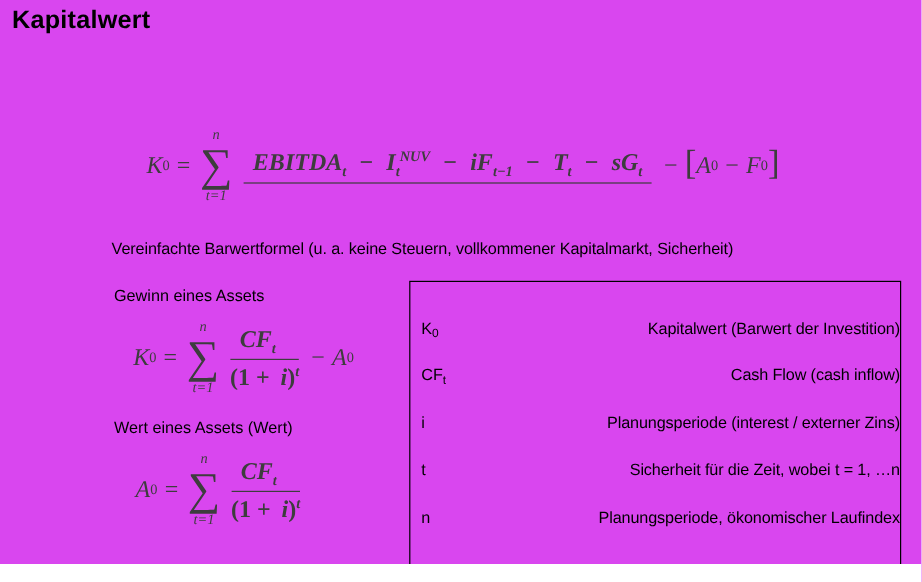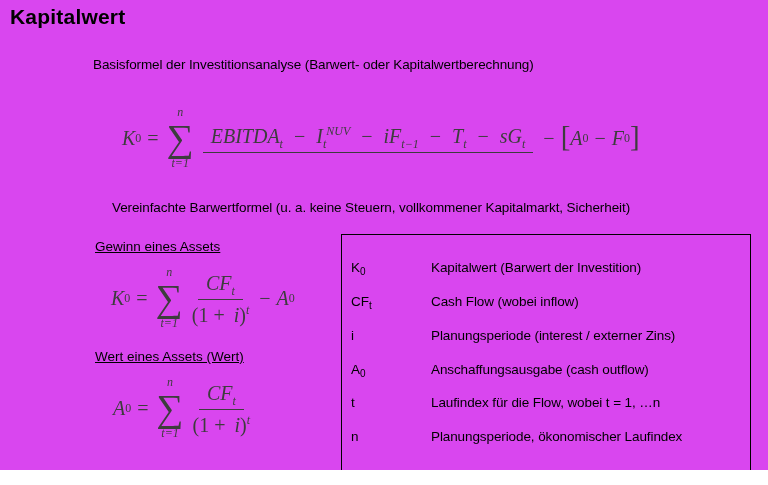--- a/index.html
+++ b/index.html
@@ -21,25 +21,24 @@
     font-weight: bold;
     letter-spacing: 0.2px;
   }
   .subtitle {
     position: absolute;
     font-size: 13.5px;
     letter-spacing: -0.1px;
     white-space: nowrap;
   }
   .subtitle.basis { left: 93px; top: 57px; }
-  .subtitle.simplified { left: 93px; top: 200px; margin-left: 19px; }
+  .subtitle.simplified { left: 93px; top: 200px; }
   .subheading {
     position: absolute;
     font-size: 13.5px;
-    text-decoration: underline;
     white-space: nowrap;
   }
   .subheading.gewinn { left: 95px; top: 239px; }
   .subheading.preis { left: 95px; top: 349px; }
 
   
   .formula {
     position: absolute;
     display: flex;
     align-items: center;
@@ -71,22 +70,22 @@
     align-items: center;
     margin: 0 5px 0 2px;
     line-height: 1;
   }
   .sum .lim { font-size: 12px; font-style: italic; line-height: 1.1; }
   .sigma { font-size: 38px; font-style: normal; line-height: 38px; }
 
   .frac {
     display: inline-flex;
     flex-direction: column;
-    align-items: center;
     margin: 0 4px;
+    font-weight: bold;
   }
   .frac .num {
     padding: 2px 8px 5px;
     border-bottom: 1.2px solid #3d3d3d;
     line-height: 1.1;
   }
   .frac .den { padding-top: 4px; line-height: 1.1; }
 
   .bigbr {
     font-style: normal;
@@ -113,30 +112,29 @@
     align-items: baseline;
     font-size: 13.5px;
     line-height: 1;
   }
   .legend-sym {
     width: 80px;
     margin-left: 9px;
     flex: 0 0 auto;
   }
   .legend-sym sub { font-size: 10px; vertical-align: -3px; line-height: 0; }
-  .legend-desc { flex: 1; white-space: nowrap; letter-spacing: -0.1px; }
+  .legend-desc { flex: 1; white-space: nowrap; letter-spacing: -0.1px; text-align: right; }
 </style>
 </head>
 <body>
 
 <div class="page">
 
   <div class="title">Kapitalwert</div>
 
-  <div class="subtitle basis">Basisformel der Investitionsanalyse (Barwert- oder Kapitalwertberechnung)</div>
 
   <div class="formula formula-main">
     <span class="v">K</span>
       <sub class="rm">0</sub>
     <span class="op">=</span>
     <span class="sum">
       <span class="lim">n</span>
       <span class="sigma">∑</span>
       <span class="lim">t=1</span>
     </span>
@@ -212,33 +210,29 @@
     </span>
   </div>
 
   <div class="legend">
     <div class="legend-row">
       <span class="legend-sym"><span>K</span><sub>0</sub></span>
       <span class="legend-desc">Kapitalwert (Barwert der Investition)</span>
     </div>
     <div class="legend-row">
       <span class="legend-sym"><span>CF</span><sub>t</sub></span>
-      <span class="legend-desc">Cash Flow (wobei inflow)</span>
+      <span class="legend-desc">Cash Flow (cash inflow)</span>
     </div>
     <div class="legend-row">
       <span class="legend-sym"><span>i</span><sub></sub></span>
       <span class="legend-desc">Planungsperiode (interest / externer Zins)</span>
     </div>
     <div class="legend-row">
-      <span class="legend-sym"><span>A</span><sub>0</sub></span>
-      <span class="legend-desc">Anschaffungsausgabe (cash outflow)</span>
-    </div>
-    <div class="legend-row">
       <span class="legend-sym"><span>t</span><sub></sub></span>
-      <span class="legend-desc">Laufindex für die Flow, wobei t = 1, …n</span>
+      <span class="legend-desc">Sicherheit für die Zeit, wobei t = 1, …n</span>
     </div>
     <div class="legend-row">
       <span class="legend-sym"><span>n</span><sub></sub></span>
       <span class="legend-desc">Planungsperiode, ökonomischer Laufindex</span>
     </div>
   </div>
 
 </div>
 
 </body></html>

